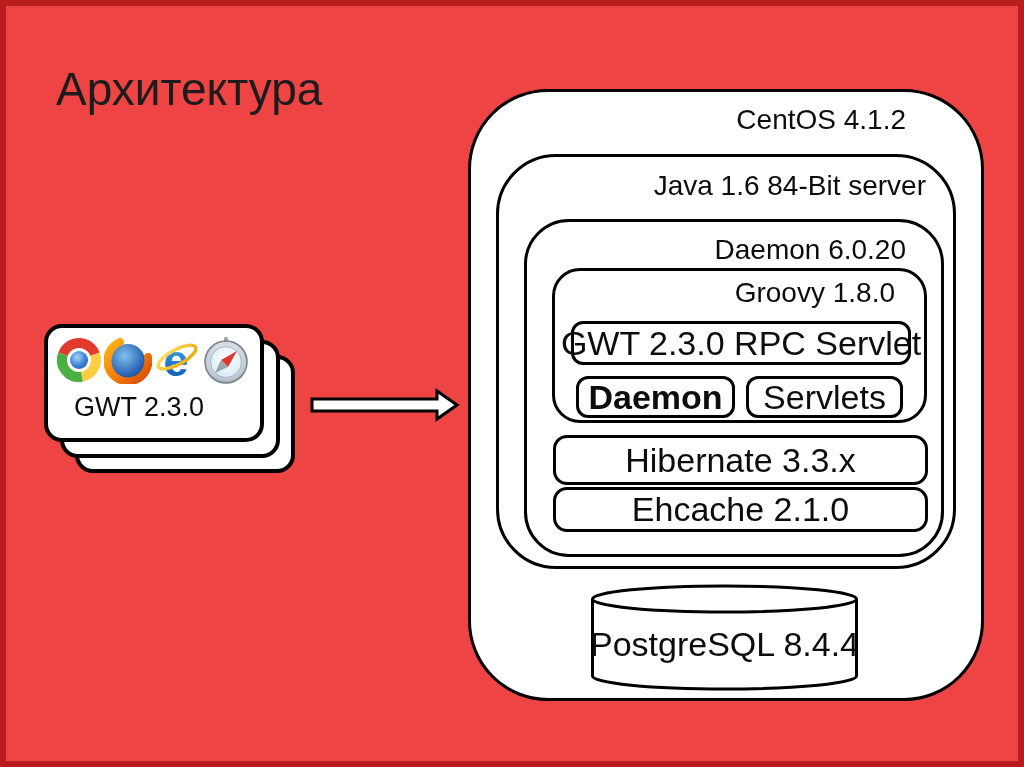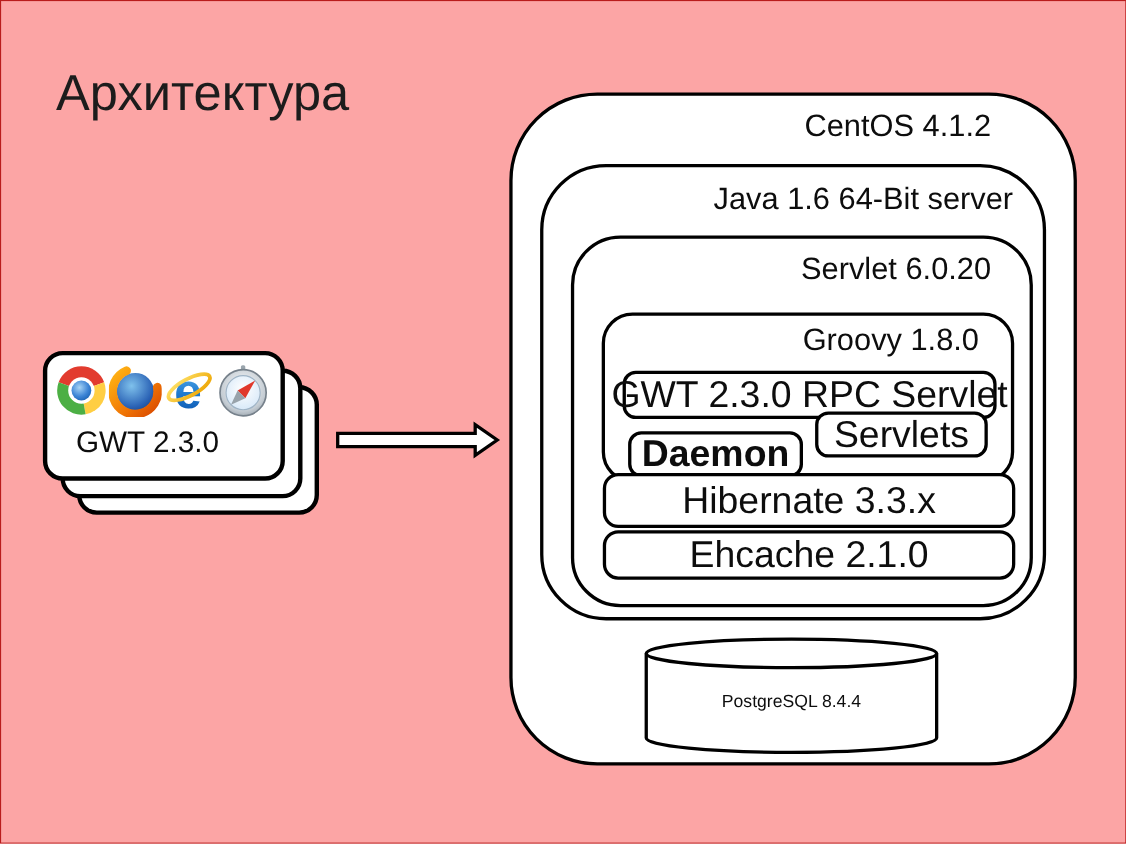--- a/index.html
+++ b/index.html
@@ -1,55 +1,55 @@
 <!DOCTYPE html>
 <html><head>
 <meta charset="utf-8">
 <style>
   html,body { margin:0; padding:0; background:#fff; }
   #stage {
-    position:relative; width:1024px; height:767px; background:#fca5a5;
+    position:relative; width:1024px; height:767px; background:#ef4444;
     font-family:"Liberation Sans", sans-serif; color:#111;
-    overflow:hidden; box-sizing:border-box; border:1px solid #b91c1c;
+    overflow:hidden; box-sizing:border-box; border:6px solid #b91c1c;
   }
   .page-title {
     position:absolute; left:50px; top:58px;
     font-size:46px; line-height:1.1; color:#1c1c1c; white-space:nowrap;
   }
   
   .box {
     position:absolute; box-sizing:border-box;
     border:3px solid #000; background:#fff;
   }
   .frame-label {
     position:absolute; font-size:28px; color:#0d0d0d; white-space:nowrap;
   }
   .leaf {
     display:flex; align-items:center; justify-content:center;
     font-size:34px; color:#0d0d0d; white-space:nowrap;
   }
   #box-centos    { left:462px; top:83px;  width:516px; height:612px; border-radius:80px; }
   #box-java      { left:25px;  top:62px;  width:460px; height:415px; border-radius:60px; }
   #box-tomcat    { left:25px;  top:62px;  width:420px; height:338px; border-radius:45px; }
-  #box-groovy    { left:25px;  top:46px;  width:375px; height:155px; border-radius:28px;margin-top:21px; }
+  #box-groovy    { left:25px;  top:46px;  width:375px; height:155px; border-radius:28px; }
   #box-gwt-rpc   { left:16px;  top:50px;  width:340px; height:44px;  border-radius:12px; }
   #box-daemon    { left:21px;  top:105px; width:159px; height:42px;  border-radius:12px;font-weight:bold; }
-  #box-servlets  { left:191px; top:87px; width:157px; height:42px;  border-radius:12px; }
+  #box-servlets  { left:191px; top:105px; width:157px; height:42px;  border-radius:12px; }
   #box-hibernate { left:26px;  top:213px; width:375px; height:50px;  border-radius:14px; }
   #box-ehcache   { left:26px;  top:265px; width:375px; height:45px;  border-radius:14px; }
   #lbl-centos  { top:12px; right:75px; }
   #lbl-java    { top:13px; right:27px; }
   #lbl-tomcat  { top:12px; right:35px; }
   #lbl-groovy  { top:6px;  right:29px; }
   
   #cylinder { position:absolute; left:119px; top:491px; width:269px; height:110px; }
   #lbl-postgres {
     position:absolute; left:121px; top:530px; width:265px; height:44px;
     display:flex; align-items:center; justify-content:center;
-    font-size:16px; color:#0d0d0d; white-space:nowrap;
+    font-size:34px; color:#0d0d0d; white-space:nowrap;
   }
   
   #card-stack { position:absolute; left:38px; top:318px; width:256px; height:152px; }
   .card {
     position:absolute; width:220px; height:118px; background:#fff;
     border:4px solid #000; border-radius:18px; box-sizing:border-box;
   }
   .card.back   { left:31px; top:31px; }
   .card.middle { left:16px; top:16px; }
   .card.front  { left:0;    top:0;   }
@@ -144,24 +144,24 @@
   </div>
 
   <svg id="flow-arrow" width="155" height="38" viewBox="0 0 155 38">
     <polygon points="3,13 128,13 128,5 148,19 128,33 128,25 3,25" fill="#ffffff" stroke="#000000" stroke-width="3" stroke-linejoin="miter"></polygon>
   </svg>
 
   <div class="box" id="box-centos">
     <div class="frame-label" id="lbl-centos">CentOS 4.1.2</div>
 
     <div class="box" id="box-java">
-      <div class="frame-label" id="lbl-java">Java 1.6 64-Bit server</div>
+      <div class="frame-label" id="lbl-java">Java 1.6 84-Bit server</div>
 
       <div class="box" id="box-tomcat">
-        <div class="frame-label" id="lbl-tomcat">Servlet 6.0.20</div>
+        <div class="frame-label" id="lbl-tomcat">Daemon 6.0.20</div>
 
         <div class="box" id="box-groovy">
           <div class="frame-label" id="lbl-groovy">Groovy 1.8.0</div>
           <div class="box leaf" id="box-gwt-rpc">GWT 2.3.0 RPC Servlet</div>
           <div class="box leaf" id="box-daemon">Daemon</div>
           <div class="box leaf" id="box-servlets">Servlets</div>
         </div>
 
         <div class="box leaf" id="box-hibernate">Hibernate 3.3.x</div>
         <div class="box leaf" id="box-ehcache">Ehcache 2.1.0</div>

